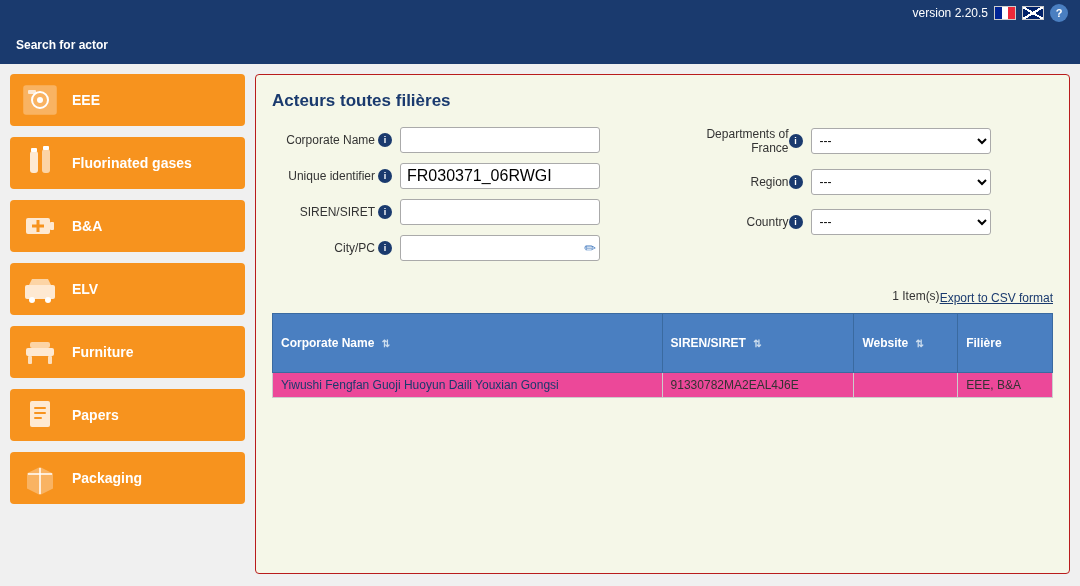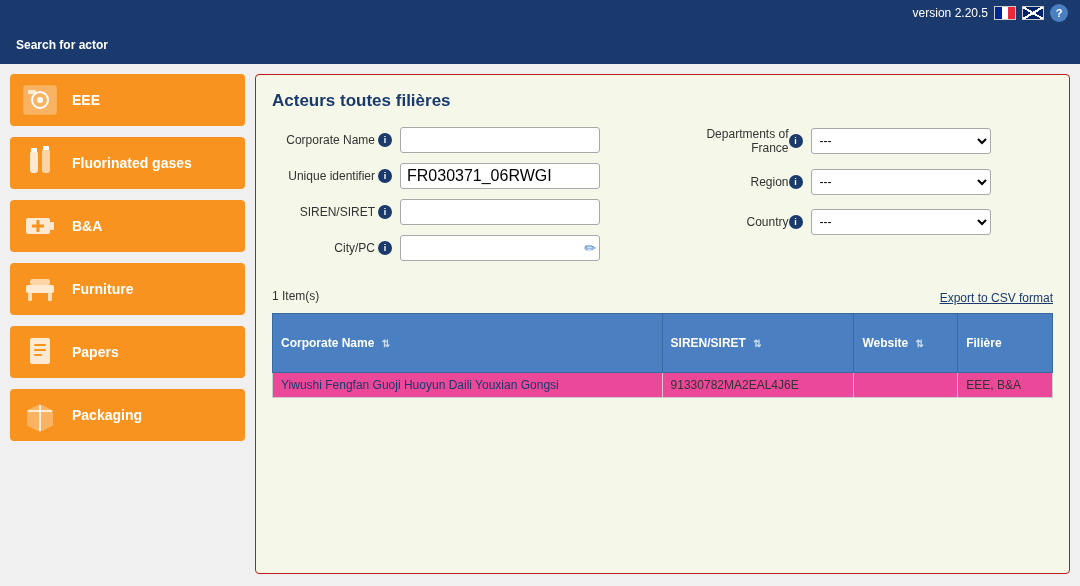--- a/index.html
+++ b/index.html
@@ -328,20 +328,31 @@
           <rect x="4" y="10" width="24" height="16" rx="2" fill="white" opacity="0.8"></rect>
           <rect x="28" y="14" width="4" height="8" rx="1" fill="white" opacity="0.8"></rect>
           <line x1="10" y1="18" x2="22" y2="18" stroke="#f7931e" stroke-width="3"></line>
           <line x1="16" y1="12" x2="16" y2="24" stroke="#f7931e" stroke-width="3"></line>
         </svg>
       </div>
       <span>B&amp;A</span>
     </div>
 
 
+    <div class="sidebar-item">
+      <div class="sidebar-icon">
+        <svg viewBox="0 0 36 36" fill="none">
+          <rect x="3" y="14" width="30" height="14" rx="2" fill="white" opacity="0.8"></rect>
+          <path d="M7 14 L10 8 L26 8 L29 14Z" fill="white" opacity="0.6"></path>
+          <circle cx="10" cy="29" r="3" fill="white"></circle>
+          <circle cx="26" cy="29" r="3" fill="white"></circle>
+        </svg>
+      </div>
+      <span>ELV</span>
+    </div>
 
     <div class="sidebar-item">
       <div class="sidebar-icon">
         <svg viewBox="0 0 36 36" fill="none">
           <rect x="4" y="14" width="28" height="8" rx="2" fill="white" opacity="0.8"></rect>
           <rect x="6" y="22" width="4" height="8" rx="1" fill="white" opacity="0.7"></rect>
           <rect x="26" y="22" width="4" height="8" rx="1" fill="white" opacity="0.7"></rect>
           <rect x="8" y="8" width="20" height="6" rx="2" fill="white" opacity="0.6"></rect>
         </svg>
       </div>
@@ -447,21 +458,21 @@
           <select class="form-select">
             <option>---</option>
           </select>
         </div>
 
 
       </div>
     </div>
 
     <div>
-      <div style="display:flex; justify-content:space-between; align-items:center; margin-top:10px;">
+      <div style="display:flex; justify-content:flex-end; align-items:center; margin-top:10px;">
         <span class="result-count">1 Item(s)</span>
         <a class="export-link">Export to CSV format</a>
       </div>
 
       <table class="result-table">
         <thead>
           <tr>
             <th>
               <span>Corporate Name</span>
               <span class="sort-icon">⇅</span>

